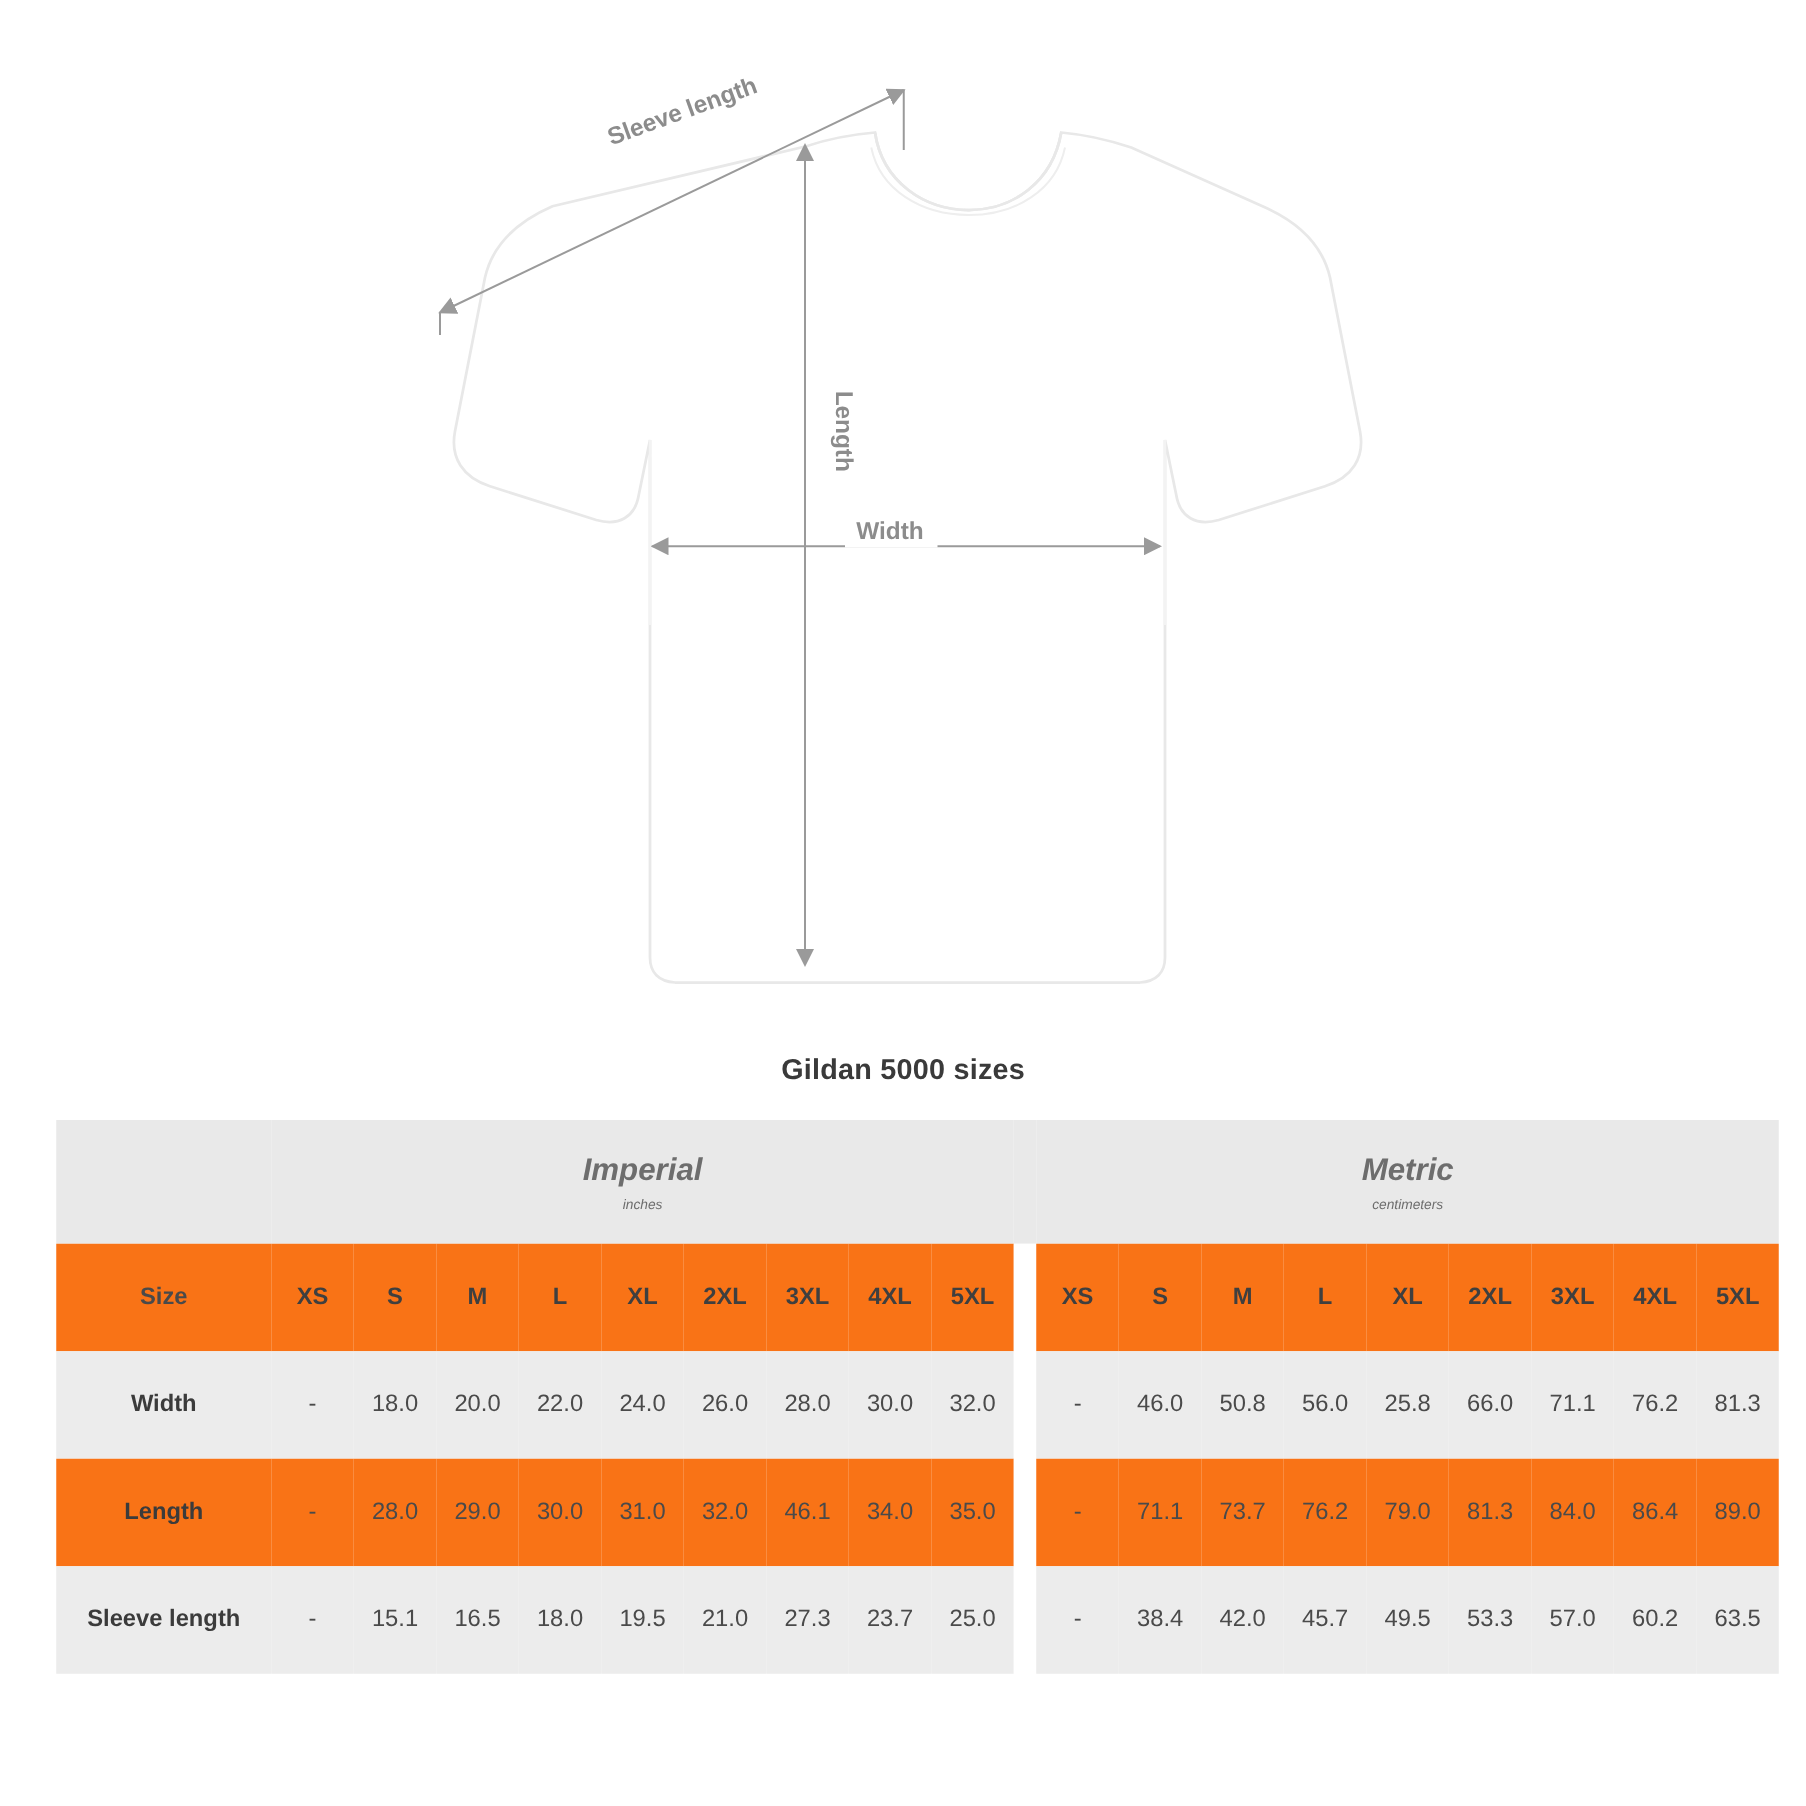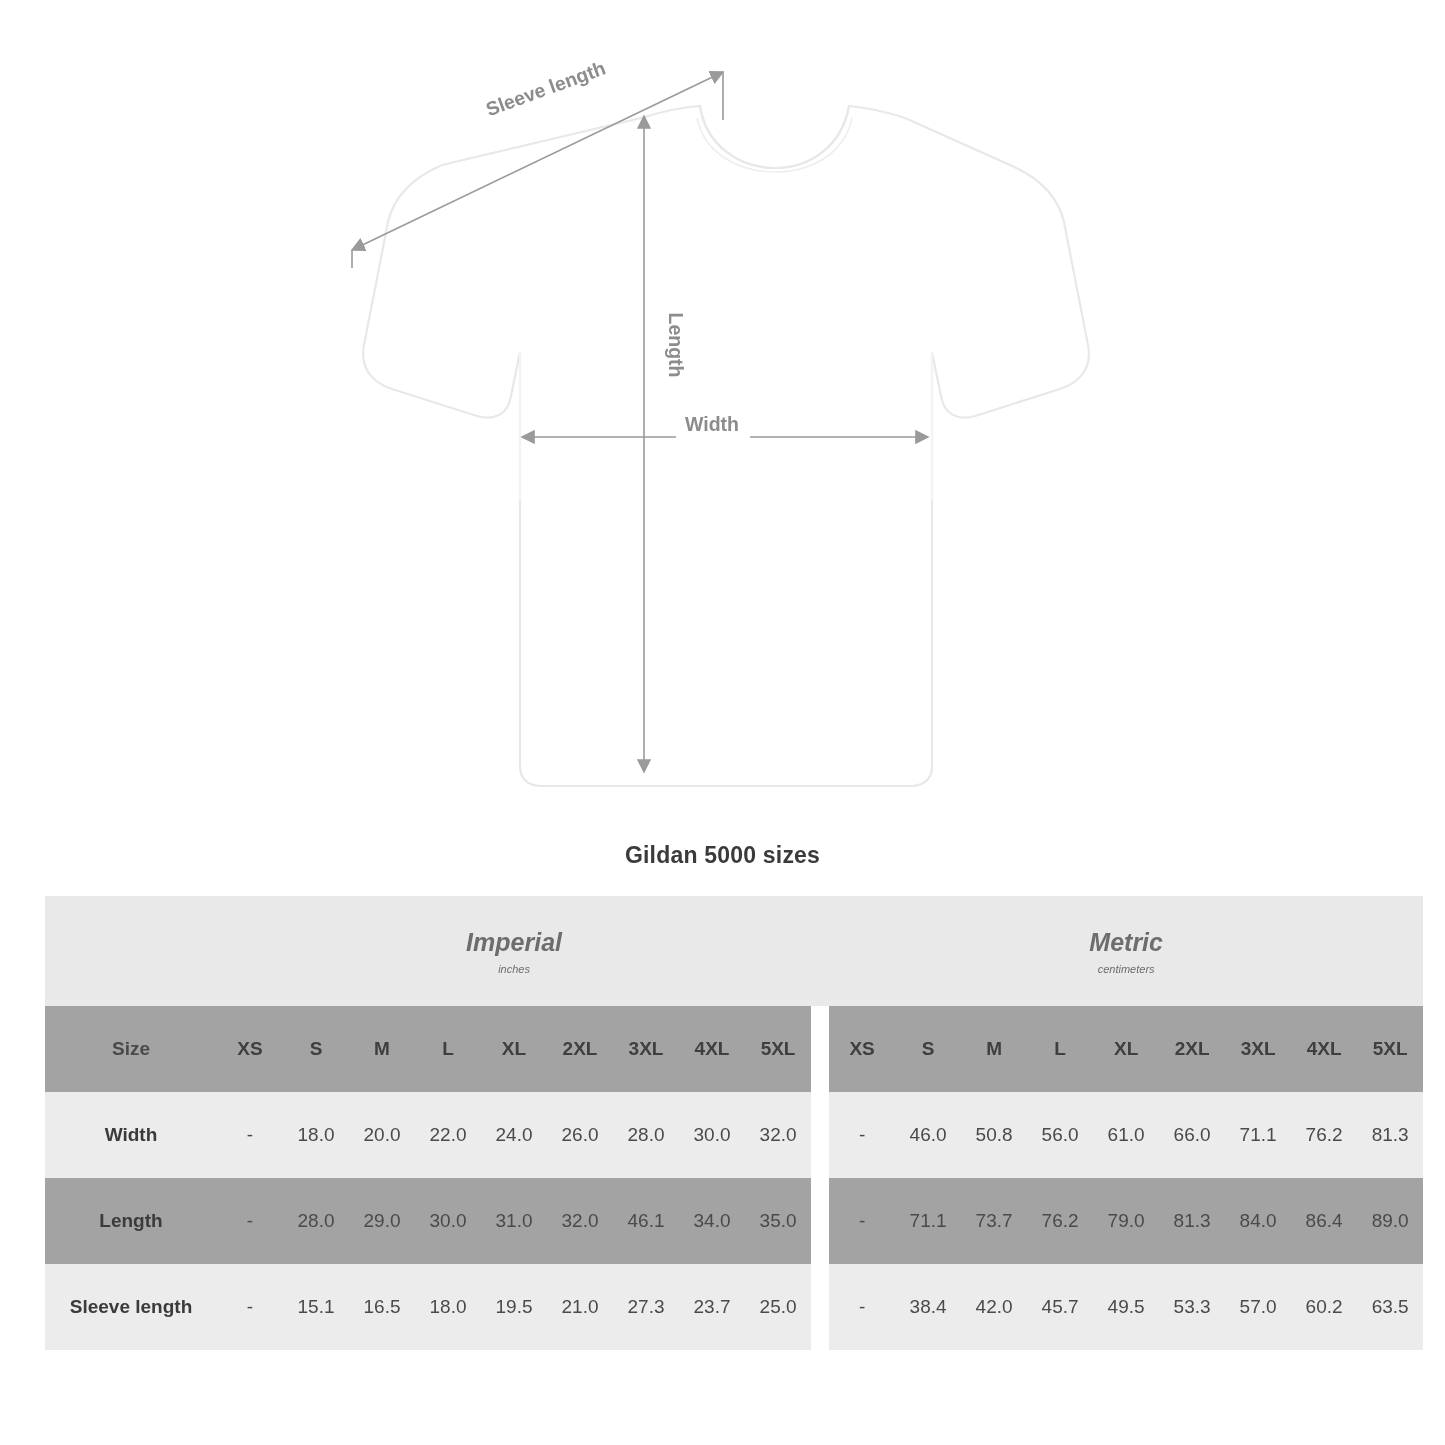--- a/index.html
+++ b/index.html
@@ -57,21 +57,21 @@
     width: 1355px;
     table-layout: fixed;
   }
   table.size-table td, table.size-table th {
     text-align: center;
     vertical-align: middle;
     font-weight: normal;
   }
   .unit-row td {
     background: #e9e9e9;
-    height: 110px;
+    height: 99px;
     padding: 0;
   }
   .unit-name {
     font-size: 25px;
     font-style: italic;
     font-weight: bold;
     color: #6d6d6d;
     line-height: 1.25;
   }
   .unit-sub {
@@ -97,21 +97,21 @@
   .data-row td {
     height: 84px;
     font-size: 19px;
     color: #4a4a4a;
   }
   .data-row td.rowlabel {
     font-weight: bold;
     color: #3b3b3b;
   }
   .shade td { background: #ececec; }
-  .plain td { background: #a3a3a3; }
+  .plain td { background: #f97316; }
   .gap { background: #ffffff !important; width: 18px; }
   .c-label { width: 172px; }
   .c-val { width: 66px; }
 </style>
 </head>
 <body>
 
 <div class="page">
 
   <div class="illustration">
@@ -253,21 +253,21 @@
           <td>24.0</td>
           <td>26.0</td>
           <td>28.0</td>
           <td>30.0</td>
           <td>32.0</td>
           <td class="gap"></td>
           <td>-</td>
           <td>46.0</td>
           <td>50.8</td>
           <td>56.0</td>
-          <td>61.0</td>
+          <td>25.8</td>
           <td>66.0</td>
           <td>71.1</td>
           <td>76.2</td>
           <td>81.3</td>
         </tr>
 
         <tr class="data-row plain">
           <td class="rowlabel">Length</td>
           <td>-</td>
           <td>28.0</td>

